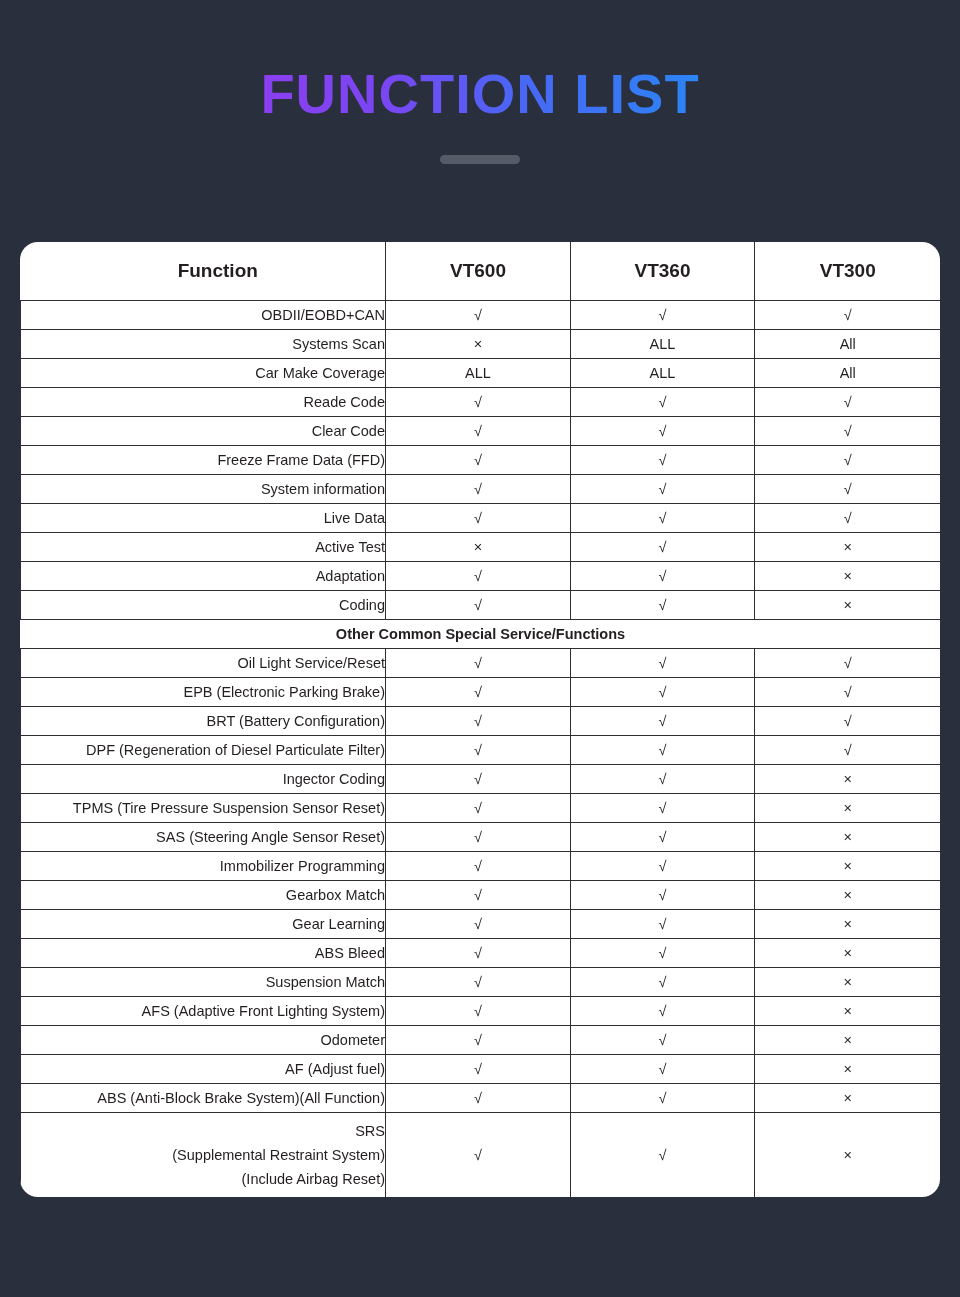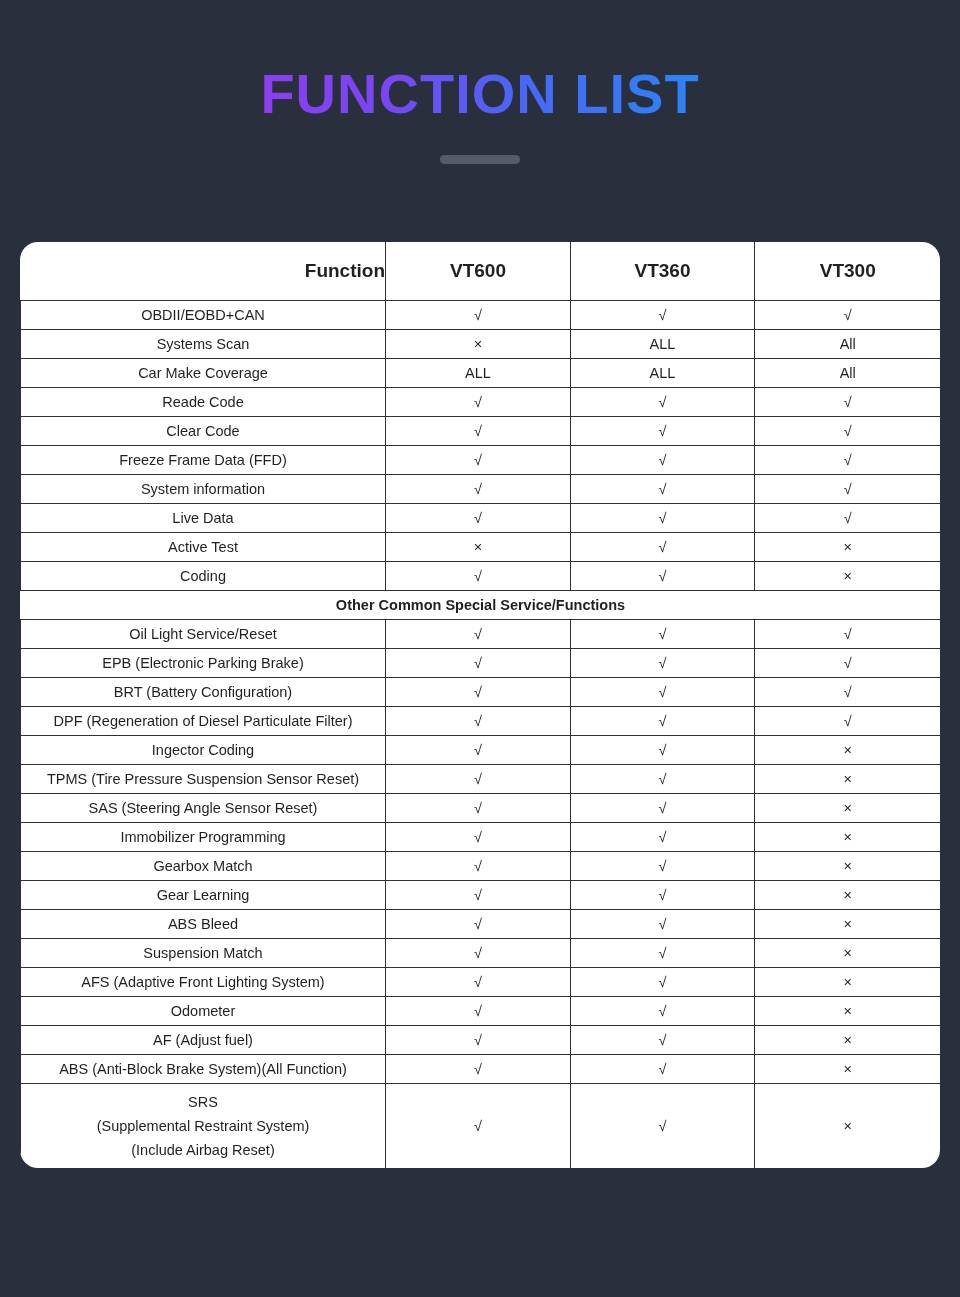--- a/index.html
+++ b/index.html
@@ -79,35 +79,35 @@
   }
 
   
   tr.head-row th {
     height: 58px;
     font-size: 19px;
     font-weight: bold;
     border-top: none;
   }
   tr.head-row th.fn-head {
-    text-align: right;
+    text-align: center;
     padding-left: 30px;
     border-left: none;
   }
   tr.head-row th.dev-head {
     text-align: center;
   }
   tr.head-row th.dev-head.last { border-right: none; margin-top: 8px; }
 
   
   tr.data-row td {
     height: 28px;
   }
   td.fn-cell {
-    text-align: center;
+    text-align: right;
     padding-left: 32px;
     border-left: none;
     white-space: nowrap;
   }
   td.val-cell {
     text-align: center;
   }
   td.val-cell.last { border-right: none; }
 
   
@@ -210,20 +210,26 @@
             <td class="val-cell">√</td>
             <td class="val-cell last">√</td>
           </tr>
           <tr class="data-row">
             <td class="fn-cell">Active Test</td>
             <td class="val-cell">×</td>
             <td class="val-cell">√</td>
             <td class="val-cell last">×</td>
           </tr>
           <tr class="data-row">
+            <td class="fn-cell">Adaptation</td>
+            <td class="val-cell">√</td>
+            <td class="val-cell">√</td>
+            <td class="val-cell last">×</td>
+          </tr>
+          <tr class="data-row">
             <td class="fn-cell">Coding</td>
             <td class="val-cell">√</td>
             <td class="val-cell">√</td>
             <td class="val-cell last">×</td>
           </tr>
           <tr class="section-row">
             <td colspan="4">Other Common Special Service/Functions</td>
           </tr>
           <tr class="data-row">
             <td class="fn-cell">Oil Light Service/Reset</td>

